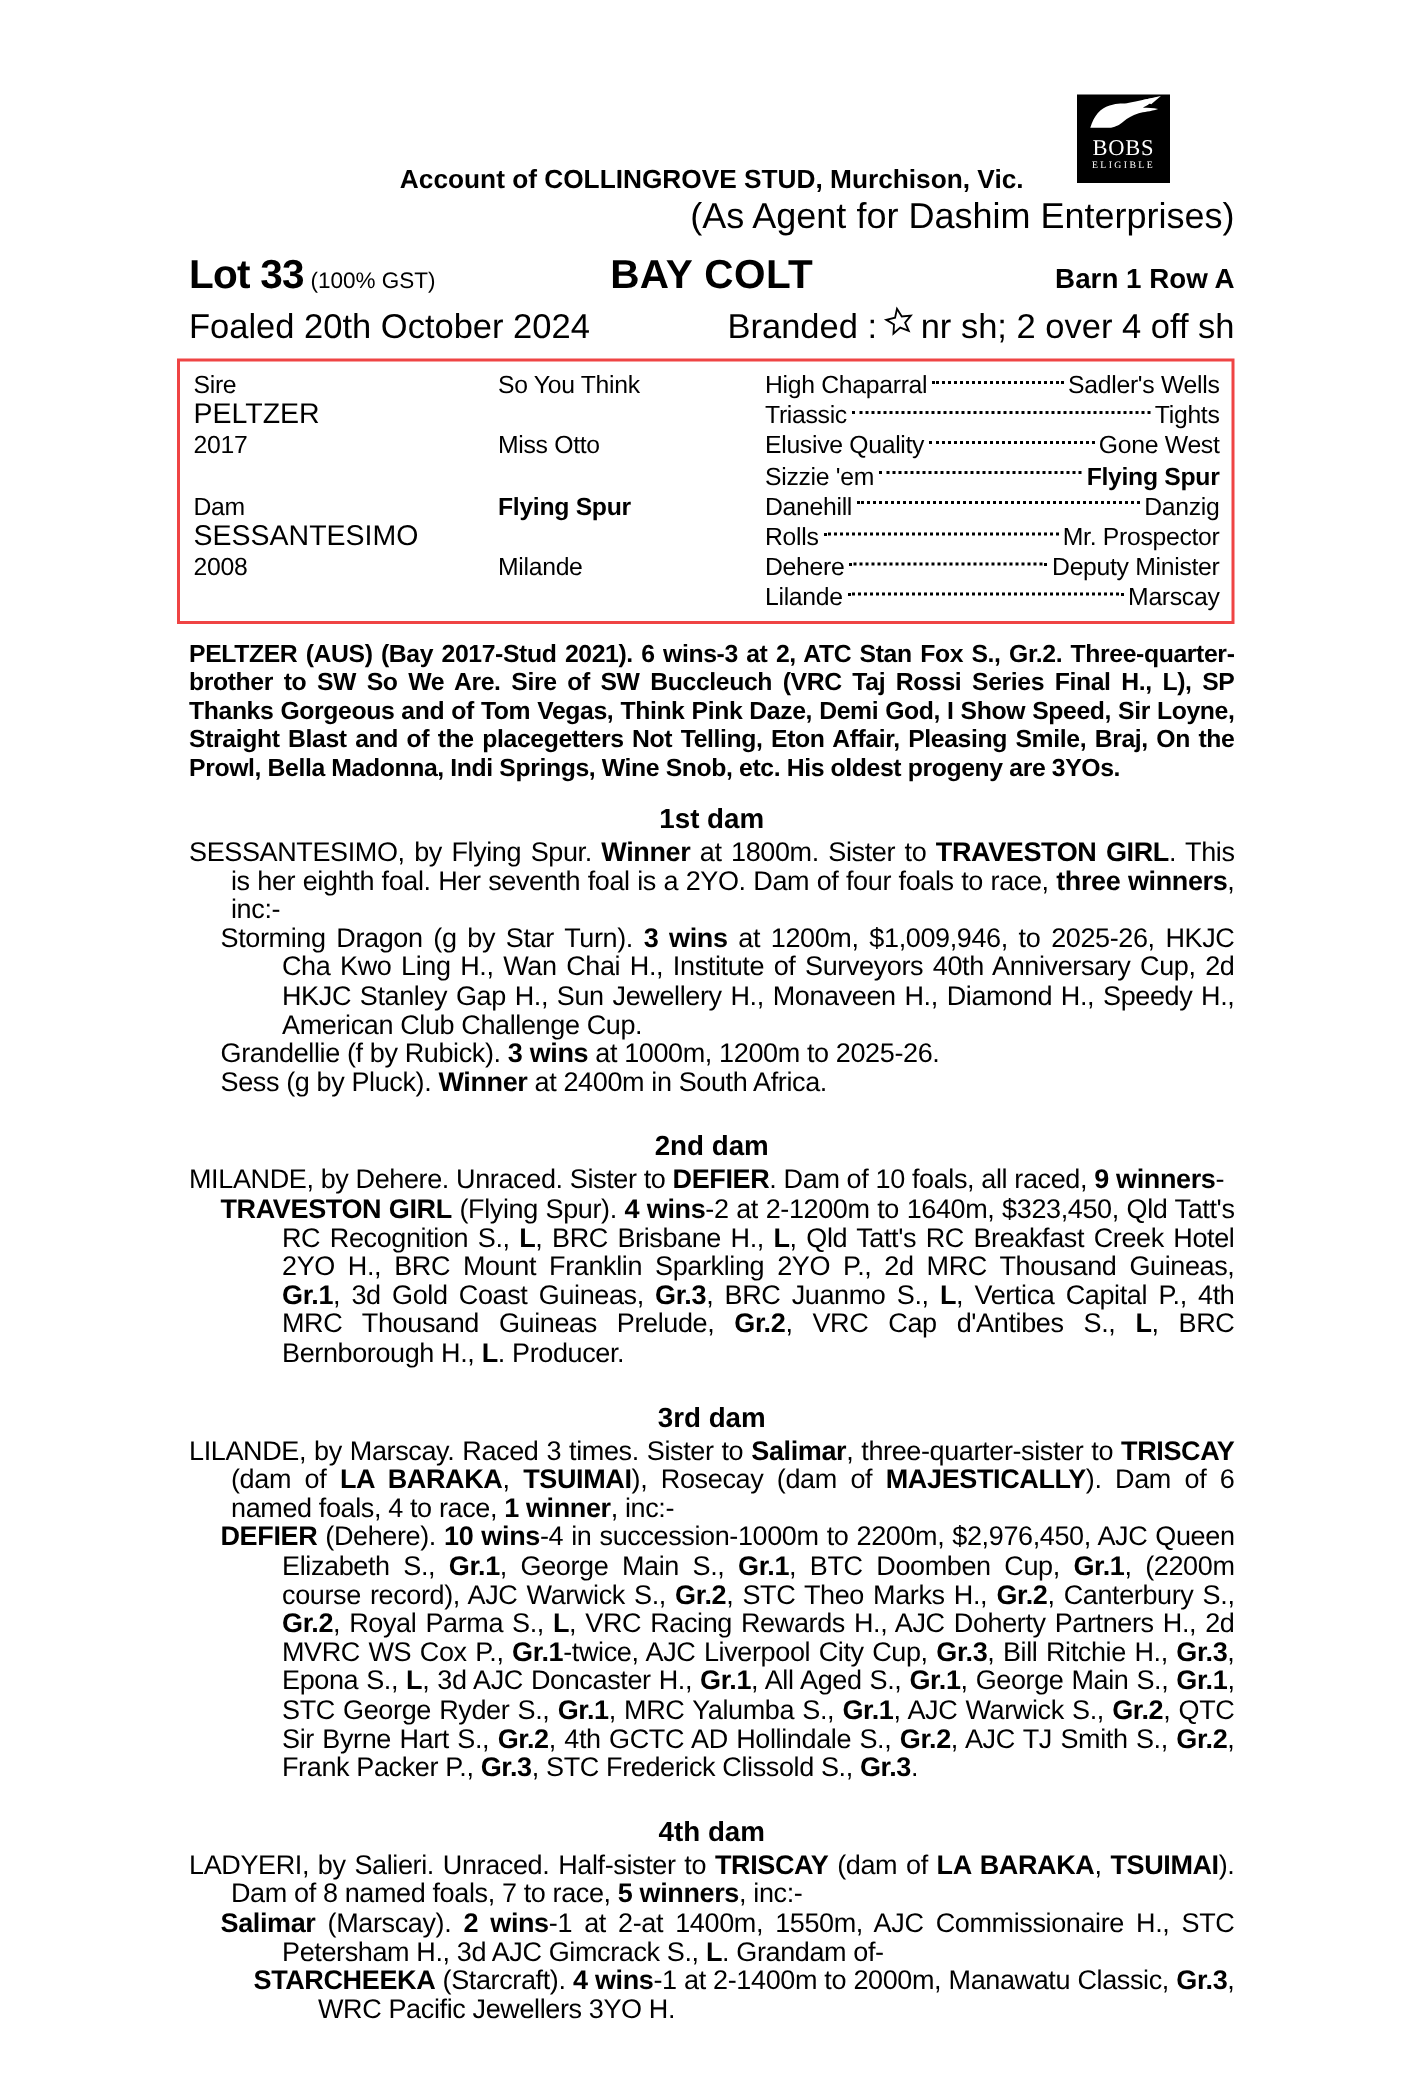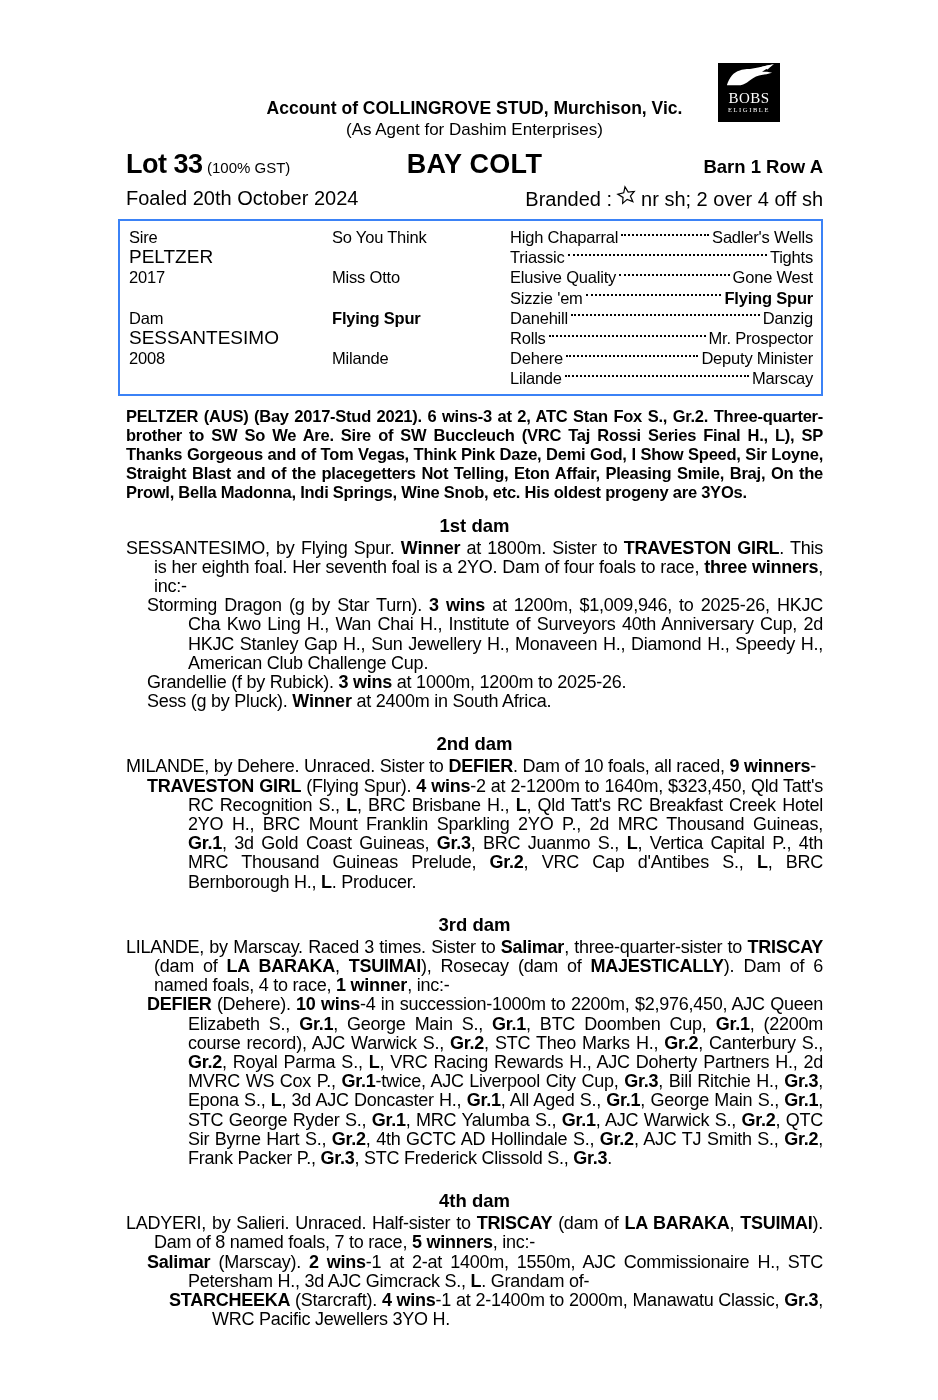--- a/index.html
+++ b/index.html
@@ -1,40 +1,40 @@
 <!DOCTYPE html>
 <html><head>
 <meta charset="utf-8">
 <style>
   html,body{margin:0;padding:0;background:#ffffff;}
   body{width:938px;height:1400px;position:relative;overflow:hidden;color:#000;
        font-family:"Liberation Sans", sans-serif;}
-  .content{position:absolute;left:126px;top:0;width:697px;}
+  .content{position:absolute;left:126px;top:11px;width:697px;}
 
   
   .acct{margin-top:98px;text-align:center;font-weight:bold;font-size:17.5px;}
-  .agent{text-align:center;font-size:17px;margin-top:1px;}
+  .agent{text-align:right;font-size:24px;margin-top:1px;}
   .lot-row{display:grid;grid-template-columns:1fr auto 1fr;align-items:baseline;margin-top:9px;}
   .lot-left{justify-self:start;white-space:nowrap;}
   .lot{font-size:27px;font-weight:800;letter-spacing:-0.5px;}
   .gst{font-size:15px;}
   .colt{font-size:27px;font-weight:800;letter-spacing:0.3px;}
   .barn{justify-self:end;font-size:18.5px;font-weight:bold;}
-  .foal-row{display:flex;justify-content:space-between;align-items:center;font-size:20px;margin-top:5px;}
+  .foal-row{display:flex;justify-content:space-between;align-items:center;font-size:23px;margin-top:5px;}
   .brandinfo{display:flex;align-items:flex-end;gap:2px;}
   .brand-star{display:inline-block;margin:0 2px;}
 
   
   .bobs{position:absolute;left:718px;top:63px;width:62px;height:59px;background:#000;color:#fff;
         text-align:center;overflow:hidden;}
   .bobs-t{font-family:"Liberation Serif", serif;font-size:15px;letter-spacing:0.5px;line-height:14px;}
   .bobs-e{font-family:"Liberation Serif", serif;font-size:6.5px;letter-spacing:1.6px;line-height:9px;}
 
   
-  .ped{margin-top:8px;margin-left:-8px;border:2px solid #3b82f6;padding:6px 8px 5px 9px;
+  .ped{margin-top:8px;margin-left:-8px;border:2px solid #ef4444;padding:6px 8px 5px 9px;
        display:grid;grid-template-columns:203px 178px 1fr;grid-auto-rows:20.2px;
        font-size:16.5px;letter-spacing:-0.2px;}
   .pc{grid-column:1;line-height:20.2px;white-space:nowrap;}
   .pc2{grid-column:2;line-height:20.2px;white-space:nowrap;}
   .pc3{grid-column:3;display:flex;align-items:center;line-height:20.2px;white-space:nowrap;}
   .gr1{grid-row:1}.gr2{grid-row:2}.gr3{grid-row:3}.gr4{grid-row:4}
   .gr5{grid-row:5}.gr6{grid-row:6}.gr7{grid-row:7}.gr8{grid-row:8}
   .ped-name{font-weight:normal;font-size:19px;letter-spacing:0;}
   .bold{font-weight:bold;}
   .leader{flex:1 1 auto;border-bottom:2px dotted #000;margin:0 3px 5px 3px;min-width:8px;}

